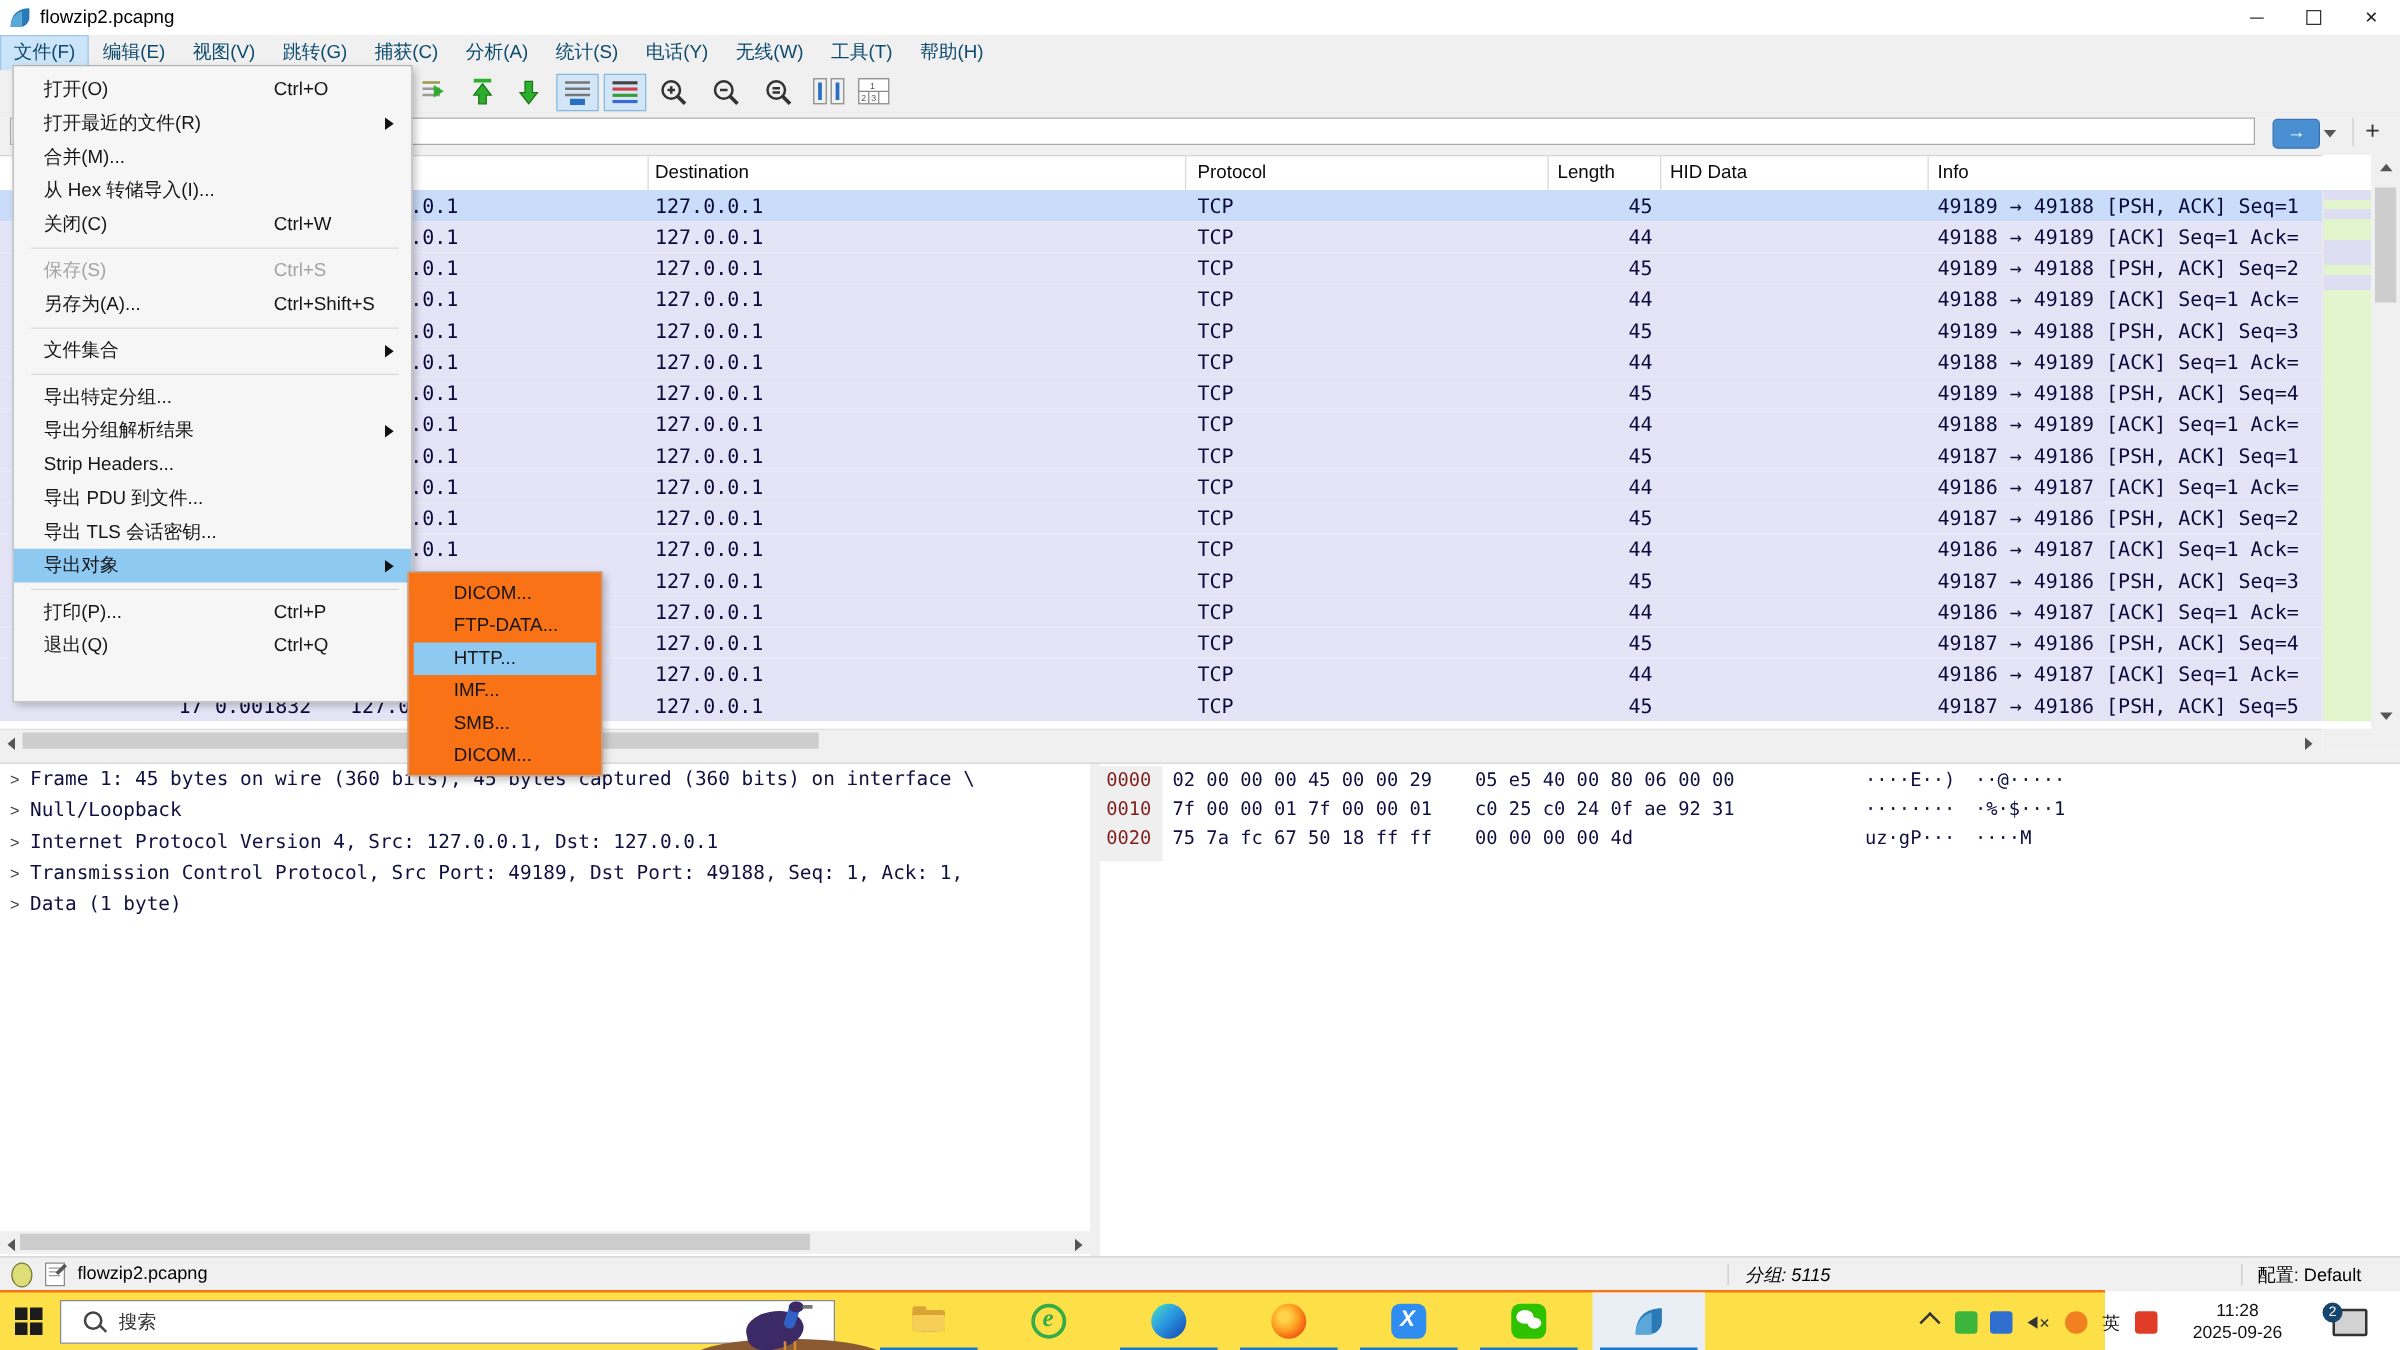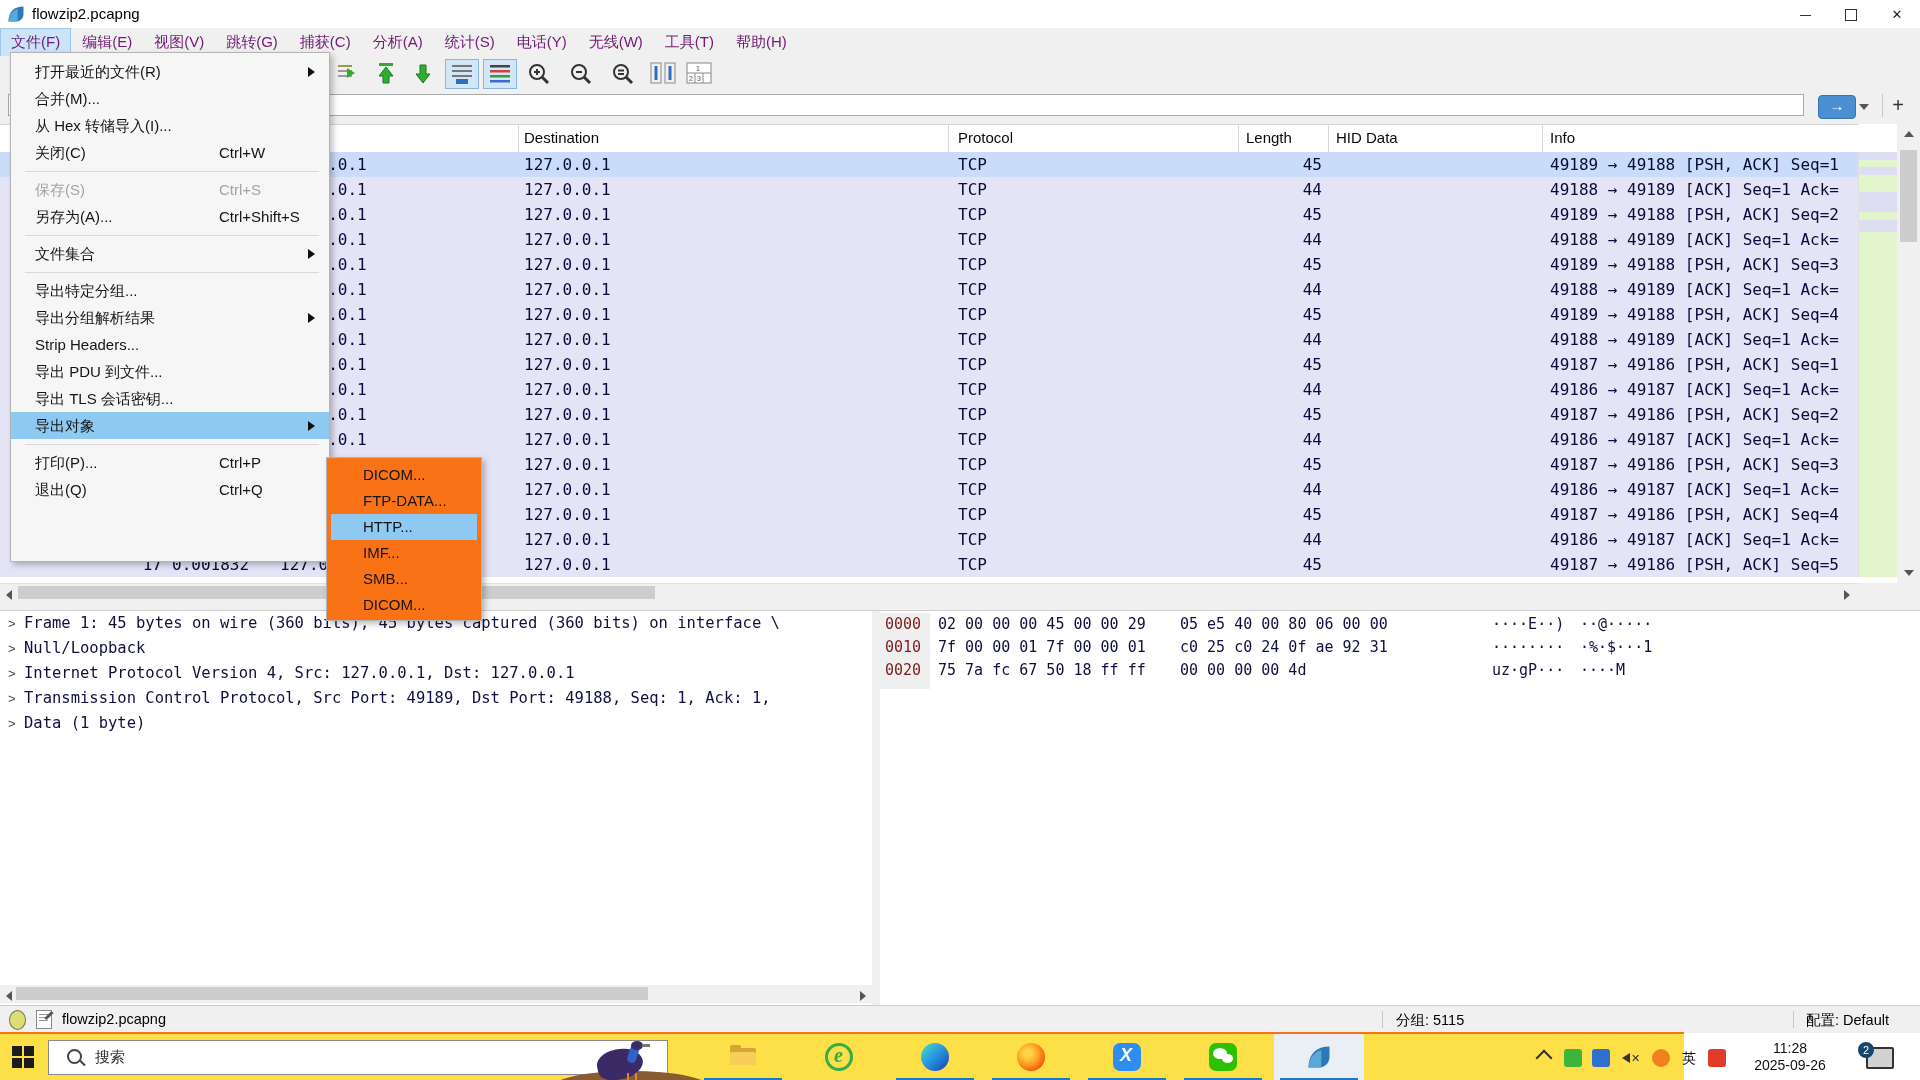--- a/index.html
+++ b/index.html
@@ -10,21 +10,21 @@
   .titlebar{position:absolute;left:0;top:0;width:1920px;height:28px;background:#fff;border-bottom:1px solid #e3e3e3;}
   .app-icon{position:absolute;left:6px;top:4px;width:20px;height:20px;}
   .title-text{position:absolute;left:32px;top:5px;font-size:15px;color:#000;}
   .winbtn{position:absolute;top:0;width:46px;height:28px;text-align:center;line-height:28px;color:#222;}
   .winbtn.min::after{content:"";display:inline-block;width:11px;height:1px;background:#333;vertical-align:middle;}
   .winbtn.max::after{content:"";display:inline-block;width:10px;height:10px;border:1px solid #333;vertical-align:middle;}
   .winbtn.close::after{content:"✕";font-size:13px;color:#222;}
 
   
   .menubar{position:absolute;left:0;top:28px;width:1920px;height:28px;background:#f0f0f0;}
-  .mb-item{display:inline-block;height:28px;line-height:28px;padding:0 11px;font-size:15px;color:#701a75;}
+  .mb-item{display:inline-block;height:28px;line-height:28px;padding:0 11px;font-size:15px;color:#0c4a6e;}
   .mb-item.active{background:#cce4f7;border:1px solid #9dc6e8;line-height:26px;padding:0 10px;}
 
   
   .toolbar{position:absolute;left:0;top:56px;width:1920px;height:34px;background:#f0f0f0;border-bottom:1px solid #dcdcdc;}
   .tb-btn{position:absolute;top:3px;width:30px;height:28px;}
   .tb-toggle{background:#d3e6f8;border:1px solid #86b8e0;width:32px;}
   .tb-btn svg{display:block;margin:3px auto;}
 
   
   .filterbar{position:absolute;left:0;top:90px;width:1920px;height:34px;background:#f0f0f0;}
@@ -91,21 +91,21 @@
   .hx-ascb{left:700px;}
 
   
   .statusbar{position:absolute;left:0;top:1005px;width:1920px;height:27px;background:#f0f0f0;border-top:1px solid #cfcfcf;}
   .expert-dot{position:absolute;left:9px;top:4px;width:15px;height:18px;border-radius:50%;background:#dede76;border:1px solid #77773a;}
   .comment-ic{position:absolute;left:36px;top:4px;width:14px;height:17px;background:#fff;border:1px solid #8a8a8a;}
   .comment-ic::after{content:"";position:absolute;left:2px;top:3px;width:9px;height:1px;background:#999;box-shadow:0 3px 0 #999,0 6px 0 #999;}
   .comment-pen{position:absolute;left:44px;top:8px;width:10px;height:3px;background:#555;transform:rotate(-45deg);}
   .sb-file{position:absolute;left:62px;top:5px;font-size:14.5px;}
   .sb-sep{position:absolute;top:5px;width:1px;height:17px;background:#c8c8c8;}
-  .sb-packets{position:absolute;left:1396px;top:5px;font-size:14.5px;}
+  .sb-packets{position:absolute;left:1396px;top:5px;font-size:14.5px;font-style:italic;}
   .sb-profile{position:absolute;left:1806px;top:5px;font-size:14.5px;}
 
   
   .file-menu{position:absolute;left:10px;top:52px;width:320px;height:510px;background:#f6f6f6;border:1px solid #b4b4b4;box-shadow:3px 3px 6px rgba(0,0,0,.25);z-index:50;padding-top:5px;box-sizing:border-box;}
   .fm-item{position:relative;height:27px;line-height:27px;}
   .fm-item .fm-label{position:absolute;left:24px;font-size:15px;color:#151515;white-space:nowrap;}
   .fm-item .fm-shortcut{position:absolute;left:208px;font-size:15px;color:#151515;}
   .fm-item.disabled .fm-label,.fm-item.disabled .fm-shortcut{color:#a4a4a4;}
   .fm-item.highlighted{background:#8ec9f2;}
   .fm-item.has-sub::after{content:"";position:absolute;right:14px;top:9px;width:0;height:0;border-top:5px solid transparent;border-bottom:5px solid transparent;border-left:7px solid #111;}
@@ -548,20 +548,24 @@
     <div class="comment-pen"></div>
     <span class="sb-file">flowzip2.pcapng</span>
     <div class="sb-sep" style="left:1382px"></div>
     <span class="sb-packets">分组: 5115</span>
     <div class="sb-sep" style="left:1793px"></div>
     <span class="sb-profile">配置: Default</span>
   </div>
 
   <div class="file-menu">
 
+      <div class="fm-item">
+        <span class="fm-label">打开(O)</span>
+        <span class="fm-shortcut">Ctrl+O</span>
+      </div>
 
       <div class="fm-item has-sub">
         <span class="fm-label">打开最近的文件(R)</span>
         <span class="fm-shortcut"></span>
       </div>
 
       <div class="fm-item">
         <span class="fm-label">合并(M)...</span>
         <span class="fm-shortcut"></span>
       </div>

